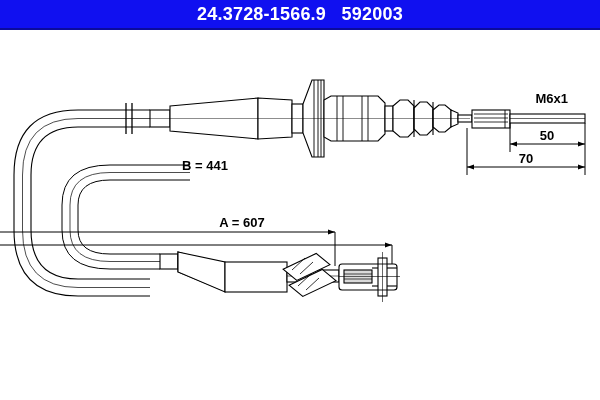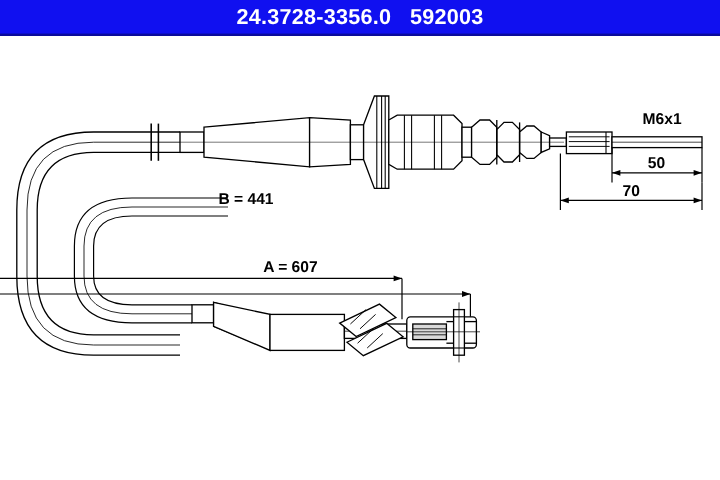--- a/index.html
+++ b/index.html
@@ -67,21 +67,21 @@
     font-weight: bold;
     fill: #000000;
   }
 </style>
 </head>
 <body>
 
 <div id="sheet">
 
   <div id="header-banner">
-    <div id="header-title">24.3728-3356.0   592003</div>
+    <div id="header-title">24.3728-1566.9   592003</div>
   </div>
 
   <svg id="drawing-svg" viewBox="0 0 600 400" xmlns="http://www.w3.org/2000/svg">
 
     <g fill="none" stroke="#000000" stroke-width="1.1">
 
       <path d="M 150,110 L 78,110 Q 14,110 14,175 L 14,230 Q 14,296 78,296 L 150,296"></path>
       <path d="M 150,127 L 78,127 Q 31,127 31,175 L 31,230 Q 31,279 78,279 L 150,279"></path>
 
       <path stroke-width="0.7" d="M 150,118.5 L 78,118.5 Q 22.5,118.5 22.5,175 L 22.5,230 Q 22.5,287.5 78,287.5 L 150,287.5"></path>

